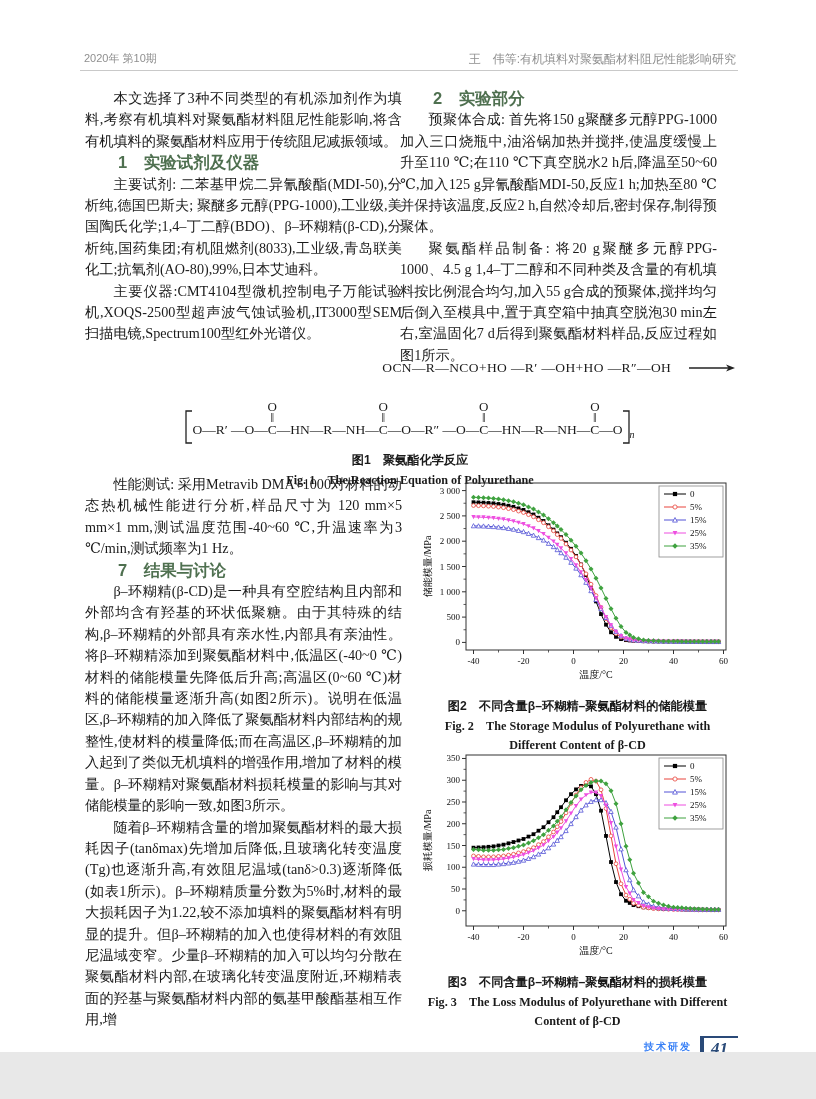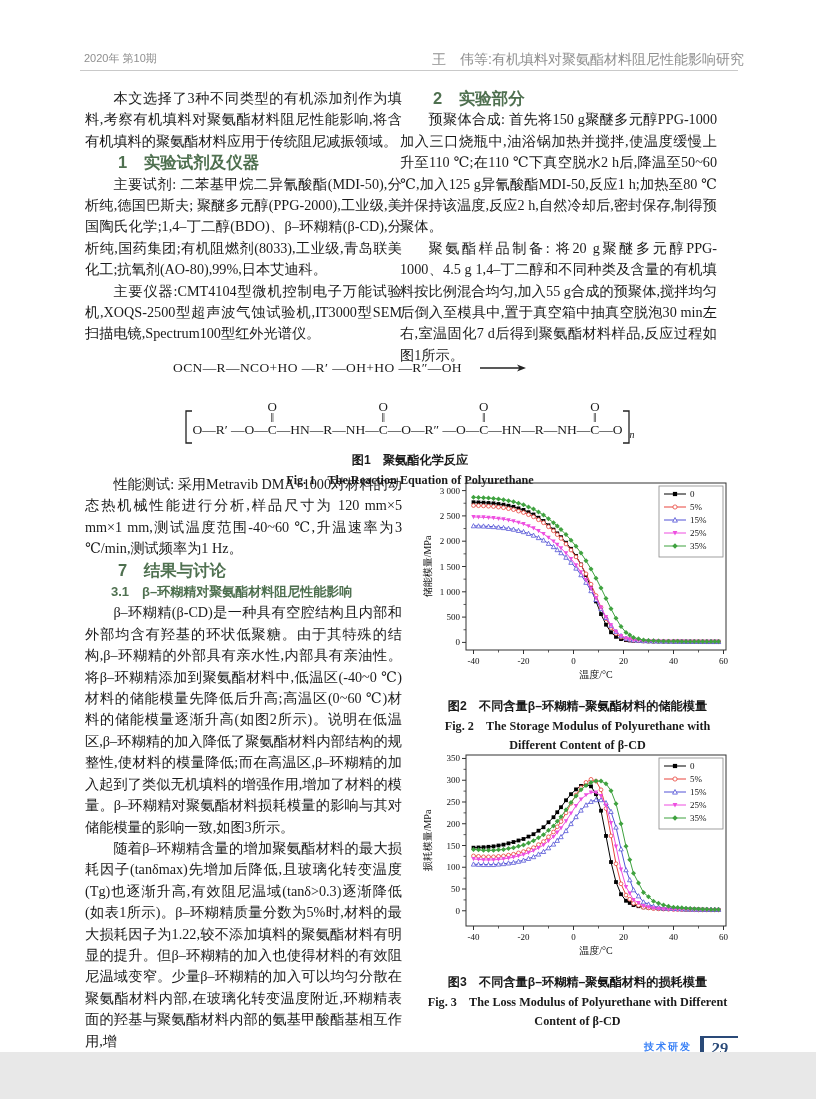--- a/index.html
+++ b/index.html
@@ -1,37 +1,37 @@
 <!DOCTYPE html>
 <html><head>
 <meta charset="utf-8">
 <style>
   html,body{margin:0;padding:0;background:#e8e8e8;}
   .page{position:relative;width:816px;height:1052px;background:#ffffff;margin:0 auto;
         font-family:"Liberation Serif","DejaVu Serif",serif;color:#1a1a1a;overflow:hidden;}
   
   .hdr-left{position:absolute;left:84px;top:51px;font-size:11px;color:#8f8f8f;
             font-family:"Liberation Sans","DejaVu Sans",sans-serif;}
-  .hdr-right{position:absolute;right:72px;top:51px;font-size:14px;color:#8f8f8f;
+  .hdr-right{position:absolute;right:80px;top:51px;font-size:12px;color:#8f8f8f;
             font-family:"Liberation Sans","DejaVu Sans",sans-serif;}
   .hdr-rule{position:absolute;left:80px;right:78px;top:70px;height:1px;background:#c9c9c9;}
   
   .col{position:absolute;width:317px;font-size:14.2px;line-height:21.4px;text-align:justify;}
   .col p{margin:0;text-indent:2em;}
   .col-left-top{left:85px;top:88px;}
   .col-right-top{left:400px;top:88px;}
   .col-left-bottom{left:85px;top:474px;}
   .h1{font-family:"Liberation Sans","DejaVu Sans",sans-serif;font-weight:bold;
       color:#4f7050;font-size:16.5px;margin:12px 0 8px 0;text-indent:0;text-align:left;}
   .h1.first{margin-top:0;}
   .h2{font-family:"Liberation Sans","DejaVu Sans",sans-serif;font-weight:bold;
       color:#4f7050;font-size:13px;margin:4px 0 6px 0;text-indent:0;text-align:left;}
   
   .fig1{position:absolute;left:85px;top:360px;width:650px;text-align:center;}
-  .eq1{font-size:13.5px;letter-spacing:.4px;white-space:nowrap;text-align:left;
+  .eq1{font-size:13.5px;letter-spacing:.4px;white-space:nowrap;text-align:right;
        padding-left:88px;}
   .eq-arrow{vertical-align:-1px;margin-left:14px;}
   .eq2{padding-top:32px;margin-top:2px;font-size:13.5px;white-space:nowrap;text-align:center;}
   .co{position:relative;display:inline-block;}
   .co-top{position:absolute;bottom:92%;left:50%;transform:translateX(-50%);
           text-align:center;line-height:11px;font-size:13px;font-style:normal;}
   .co-top i{display:block;font-style:normal;}
   .brk{vertical-align:-10px;}
   .eq-sub{font-style:italic;font-size:10px;}
   .figcap-zh{font-family:"Liberation Sans","DejaVu Sans",sans-serif;font-weight:bold;
@@ -56,21 +56,21 @@
 
 <div class="page">
 
   <div class="hdr-left">2020年 第10期</div>
   <div class="hdr-right">王　伟等:有机填料对聚氨酯材料阻尼性能影响研究</div>
   <div class="hdr-rule"></div>
 
   <div class="col col-left-top">
     <p>本文选择了3种不同类型的有机添加剂作为填料,考察有机填料对聚氨酯材料阻尼性能影响,将含有机填料的聚氨酯材料应用于传统阻尼减振领域。</p>
     <p class="h1">1　实验试剂及仪器</p>
-    <p>主要试剂: 二苯基甲烷二异氰酸酯(MDI-50),分析纯,德国巴斯夫; 聚醚多元醇(PPG-2000),工业级,美国陶氏化学;1,4–丁二醇(BDO)、β–环糊精(β-CD),分析纯,国药集团;有机阻燃剂(8033),工业级,青岛联美化工;抗氧剂(AO-80),99%,日本艾迪科。</p>
+    <p>主要试剂: 二苯基甲烷二异氰酸酯(MDI-50),分析纯,德国巴斯夫; 聚醚多元醇(PPG-1000),工业级,美国陶氏化学;1,4–丁二醇(BDO)、β–环糊精(β-CD),分析纯,国药集团;有机阻燃剂(8033),工业级,青岛联美化工;抗氧剂(AO-80),99%,日本艾迪科。</p>
     <p>主要仪器:CMT4104型微机控制电子万能试验机,XOQS-2500型超声波气蚀试验机,IT3000型SEM扫描电镜,Spectrum100型红外光谱仪。</p>
   </div>
 
   <div class="col col-right-top">
     <p class="h1 first">2　实验部分</p>
     <p>预聚体合成: 首先将150 g聚醚多元醇PPG-1000加入三口烧瓶中,油浴锅加热并搅拌,使温度缓慢上升至110 ℃;在110 ℃下真空脱水2 h后,降温至50~60 ℃,加入125 g异氰酸酯MDI-50,反应1 h;加热至80 ℃并保持该温度,反应2 h,自然冷却后,密封保存,制得预聚体。</p>
     <p>聚氨酯样品制备: 将20 g聚醚多元醇PPG-1000、4.5 g 1,4–丁二醇和不同种类及含量的有机填料按比例混合均匀,加入55 g合成的预聚体,搅拌均匀后倒入至模具中,置于真空箱中抽真空脱泡30 min左右,室温固化7 d后得到聚氨酯材料样品,反应过程如图1所示。</p>
   </div>
 
   <div class="fig1">
@@ -98,21 +98,20 @@
           </span></span><span>—O</span><svg width="7" height="34" class="brk">
           <path d="M0 1 H6 V33 H0" fill="none" stroke="#222" stroke-width="1.3"></path>
         </svg><sub class="eq-sub">n</sub></div>
     <div class="figcap-zh">图1　聚氨酯化学反应</div>
     <div class="figcap-en">Fig. 1　The Reaction Equation of Polyurethane</div>
   </div>
 
   <div class="col col-left-bottom">
     <p>性能测试: 采用Metravib DMA+1000对材料的动态热机械性能进行分析,样品尺寸为 120 mm×5 mm×1 mm,测试温度范围-40~60 ℃,升温速率为3 ℃/min,测试频率为1 Hz。</p>
     <p class="h1">7　结果与讨论</p>
-    <p class="h2">3.1　β–环糊精对聚氨酯材料阻尼性能影响</p>
     <p>β–环糊精(β-CD)是一种具有空腔结构且内部和外部均含有羟基的环状低聚糖。由于其特殊的结构,β–环糊精的外部具有亲水性,内部具有亲油性。将β–环糊精添加到聚氨酯材料中,低温区(-40~0 ℃)材料的储能模量先降低后升高;高温区(0~60 ℃)材料的储能模量逐渐升高(如图2所示)。说明在低温区,β–环糊精的加入降低了聚氨酯材料内部结构的规整性,使材料的模量降低;而在高温区,β–环糊精的加入起到了类似无机填料的增强作用,增加了材料的模量。β–环糊精对聚氨酯材料损耗模量的影响与其对储能模量的影响一致,如图3所示。</p>
     <p>随着β–环糊精含量的增加聚氨酯材料的最大损耗因子(tanδmax)先增加后降低,且玻璃化转变温度(Tg)也逐渐升高,有效阻尼温域(tanδ&gt;0.3)逐渐降低(如表1所示)。β–环糊精质量分数为5%时,材料的最大损耗因子为1.22,较不添加填料的聚氨酯材料有明显的提升。但β–环糊精的加入也使得材料的有效阻尼温域变窄。少量β–环糊精的加入可以均匀分散在聚氨酯材料内部,在玻璃化转变温度附近,环糊精表面的羟基与聚氨酯材料内部的氨基甲酸酯基相互作用,增</p>
   </div>
 
   <div class="figblock" style="top:476px;">
     <div><svg width="317" height="210" viewBox="0 0 317 210">
           <rect x="47" y="7" width="260" height="167" fill="none" stroke="#333" stroke-width="1"></rect>
           <line x1="43" y1="166.4090909090909" x2="47" y2="166.4090909090909" stroke="#333" stroke-width="1"></line>
           <text x="41" y="169.4090909090909" text-anchor="end" style="font-family:&quot;Liberation Serif&quot;,serif;font-size:9px;fill:#111;">0</text>
           <line x1="44.5" y1="153.75757575757575" x2="47" y2="153.75757575757575" stroke="#333" stroke-width="0.8"></line>
@@ -821,17 +820,17 @@
     <div class="figcap-en">Content of β-CD</div>
   </div>
 
   <div class="footer">
     <div class="foot-text">
       <div class="foot-zh">技术研发</div>
       <div class="foot-en">Technical Research and Development</div>
     </div>
     <div class="pagebox">
       <div class="pagebar"></div>
-      <div class="pagenum">29</div>
+      <div class="pagenum">41</div>
     </div>
   </div>
 
 </div>
 
 </body></html>

